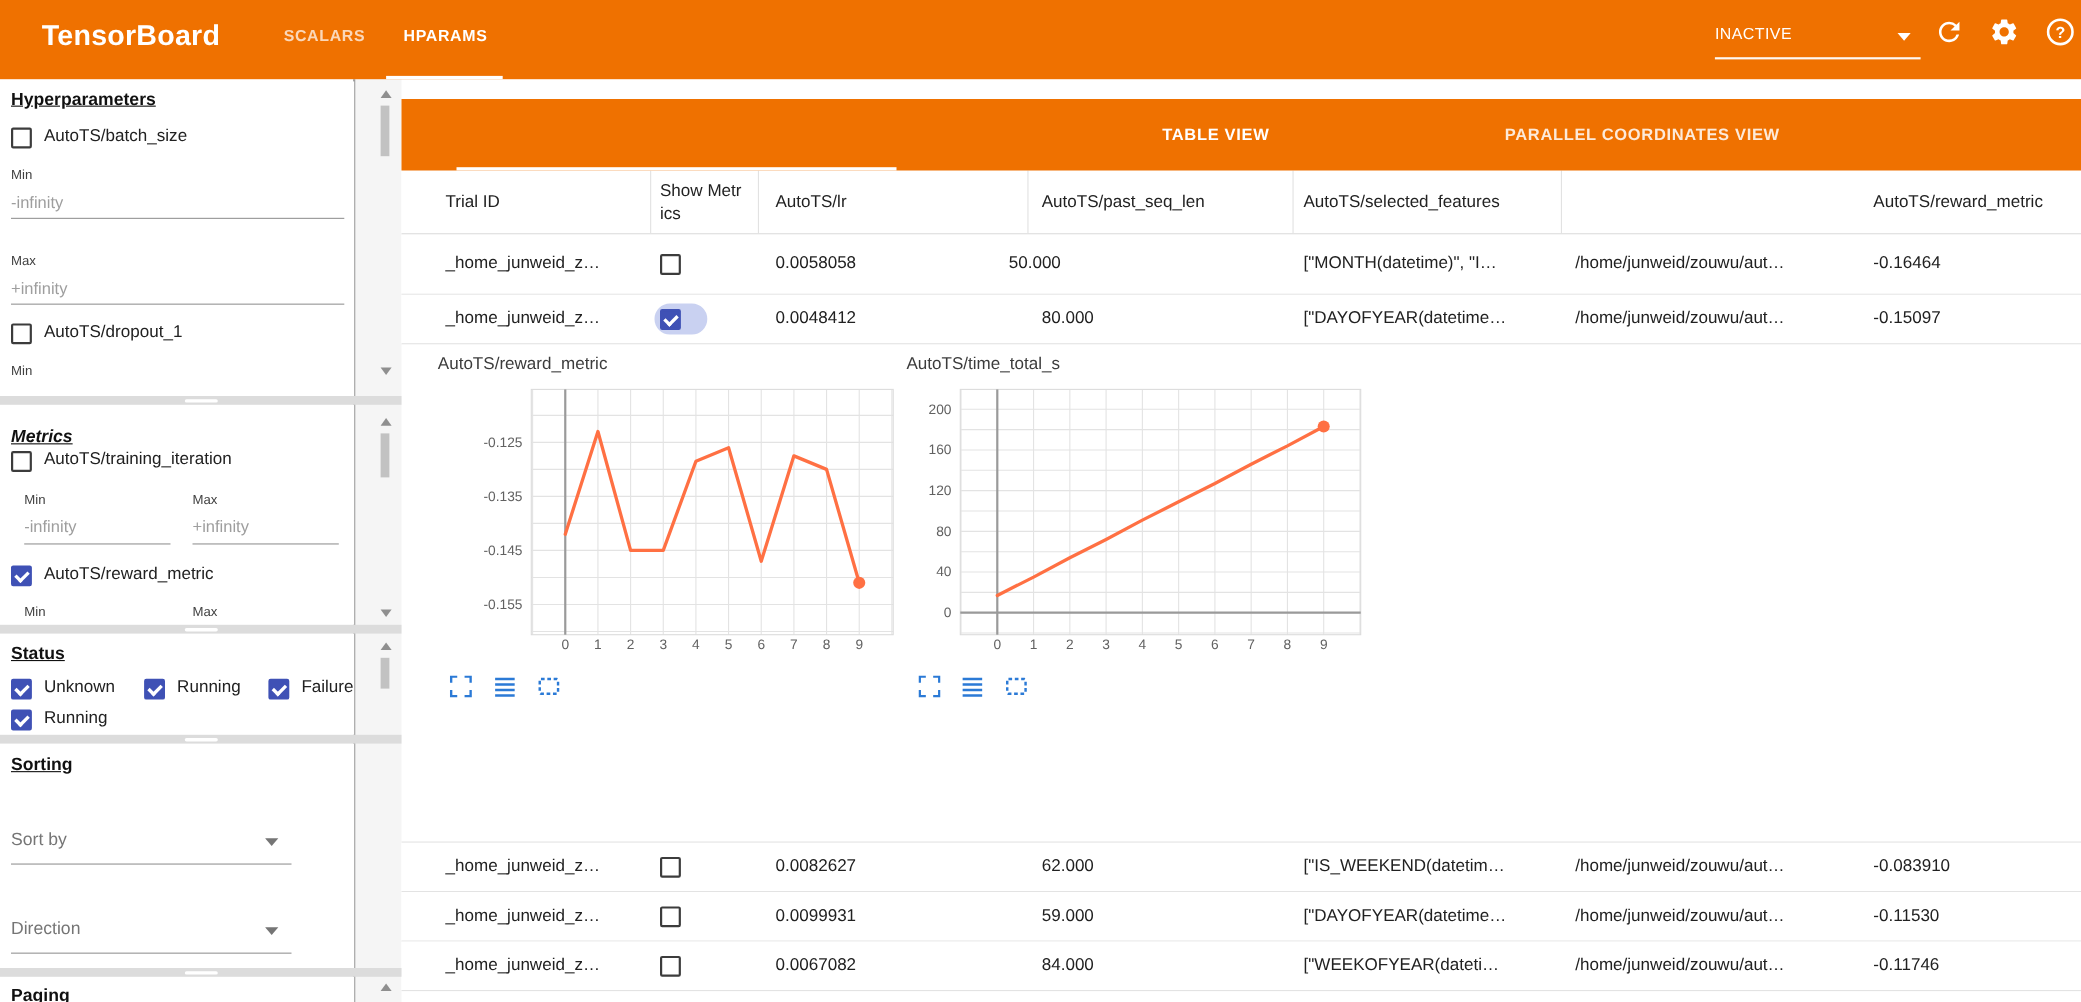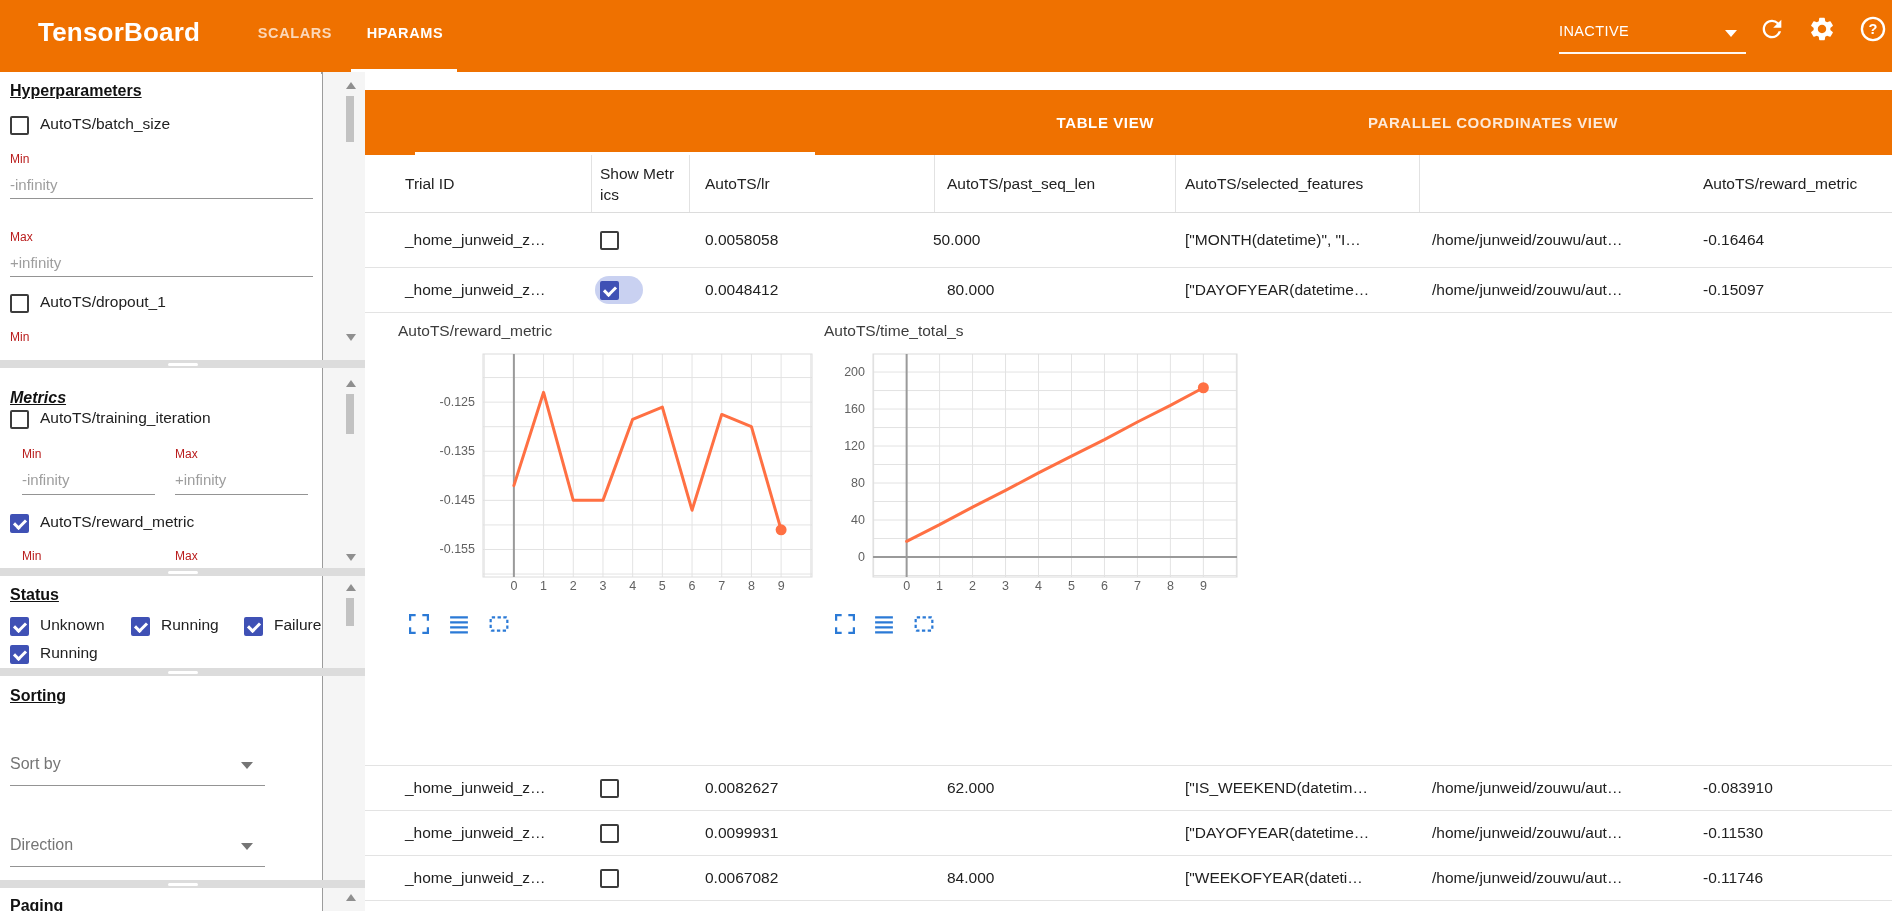--- a/index.html
+++ b/index.html
@@ -20,21 +20,21 @@
   .topicon{position:absolute;top:15px;width:28px;height:28px;cursor:pointer;}
 
   
   .card{position:absolute;left:0;width:322px;background:#fff;overflow:hidden;}
   .sb-border{position:absolute;left:321px;top:72px;width:2px;height:839px;background:#9c9c9c;}
   .gutter{position:absolute;left:323px;top:72px;width:42px;height:839px;background:#f5f5f5;}
   .divider{position:absolute;left:0;width:365px;height:8px;background:#dcdcdc;z-index:3;}
   .divider .handle{position:absolute;left:168px;top:3px;width:30px;height:3px;background:#fff;border-radius:2px;}
   .sb-head{position:absolute;left:10px;font-size:16px;font-weight:bold;text-decoration:underline;color:#111;}
   .sb-label{position:absolute;font-size:15.5px;color:#212121;}
-  .minmax{position:absolute;font-size:12px;color:#b91c1c;}
+  .minmax{position:absolute;font-size:12px;color:#404040;}
   .ph{position:absolute;font-size:15px;color:#9e9e9e;}
   .u-line{position:absolute;height:1px;background:#949494;}
   .sel-label{position:absolute;font-size:16px;color:#757575;}
   .caret-g{position:absolute;width:0;height:0;border-left:6px solid transparent;border-right:6px solid transparent;border-top:7px solid #757575;}
 
   
   .cb{position:absolute;width:15px;height:15px;border:2px solid #3c3c3c;border-radius:2px;background:#fff;cursor:pointer;}
   .cb.checked{background:#3f51b5;border-color:#3f51b5;}
   .cb.checked::after{content:'';position:absolute;left:2px;top:3px;width:9px;height:5px;
       border-left:3px solid #fff;border-bottom:3px solid #fff;transform:rotate(-45deg);}
@@ -196,21 +196,21 @@
     <div class="th" style="left:811px;width:244px;padding-left:9px;padding-right:24px;">AutoTS/selected_features</div>
     <div class="th" style="left:1326px;width:201px;padding-left:12px;padding-right:20px;border-right:none;">AutoTS/reward_metric</div>
   </div>
 
   <div class="trow" style="top:213px;height:55px;">
     <div class="td" style="left:0;width:227px;padding-left:40px;">_home_junweid_z…</div>
     <div class="td" style="left:227px;width:98px;padding-left:8px;">
       <span class="cb" style="position:relative;display:inline-block;"></span>
     </div>
     <div class="td" style="left:325px;width:245px;padding-left:15px;">0.0058058</div>
-    <div class="td" style="left:556px;width:241px;padding-left:12px;">50.000</div>
+    <div class="td" style="left:540px;width:241px;padding-left:12px;">50.000</div>
     <div class="td" style="left:811px;width:244px;padding-left:9px;">["MONTH(datetime)", "I…</div>
     <div class="td" style="left:1055px;width:271px;padding-left:12px;">/home/junweid/zouwu/aut…</div>
     <div class="td" style="left:1326px;width:201px;padding-left:12px;">-0.16464</div>
   </div>
 
   <div class="trow" style="top:268px;height:45px;">
     <div class="td" style="left:0;width:227px;padding-left:40px;">_home_junweid_z…</div>
     <div class="td" style="left:227px;width:98px;padding-left:8px;">
       <span class="ripple" style="left:3px;"></span>
       <span class="cb checked" style="position:relative;display:inline-block;"></span>
@@ -354,20 +354,21 @@
     <div class="td" style="left:1055px;width:271px;padding-left:12px;">/home/junweid/zouwu/aut…</div>
     <div class="td" style="left:1326px;width:201px;padding-left:12px;">-0.083910</div>
   </div>
 
   <div class="trow" style="top:811px;height:45px;">
     <div class="td" style="left:0;width:227px;padding-left:40px;">_home_junweid_z…</div>
     <div class="td" style="left:227px;width:98px;padding-left:8px;">
       <span class="cb" style="position:relative;display:inline-block;"></span>
     </div>
     <div class="td" style="left:325px;width:245px;padding-left:15px;">0.0099931</div>
+    <div class="td" style="left:570px;width:241px;padding-left:12px;">59.000</div>
     <div class="td" style="left:811px;width:244px;padding-left:9px;">["DAYOFYEAR(datetime…</div>
     <div class="td" style="left:1055px;width:271px;padding-left:12px;">/home/junweid/zouwu/aut…</div>
     <div class="td" style="left:1326px;width:201px;padding-left:12px;">-0.11530</div>
   </div>
 
   <div class="trow" style="top:856px;height:45px;">
     <div class="td" style="left:0;width:227px;padding-left:40px;">_home_junweid_z…</div>
     <div class="td" style="left:227px;width:98px;padding-left:8px;">
       <span class="cb" style="position:relative;display:inline-block;"></span>
     </div>

